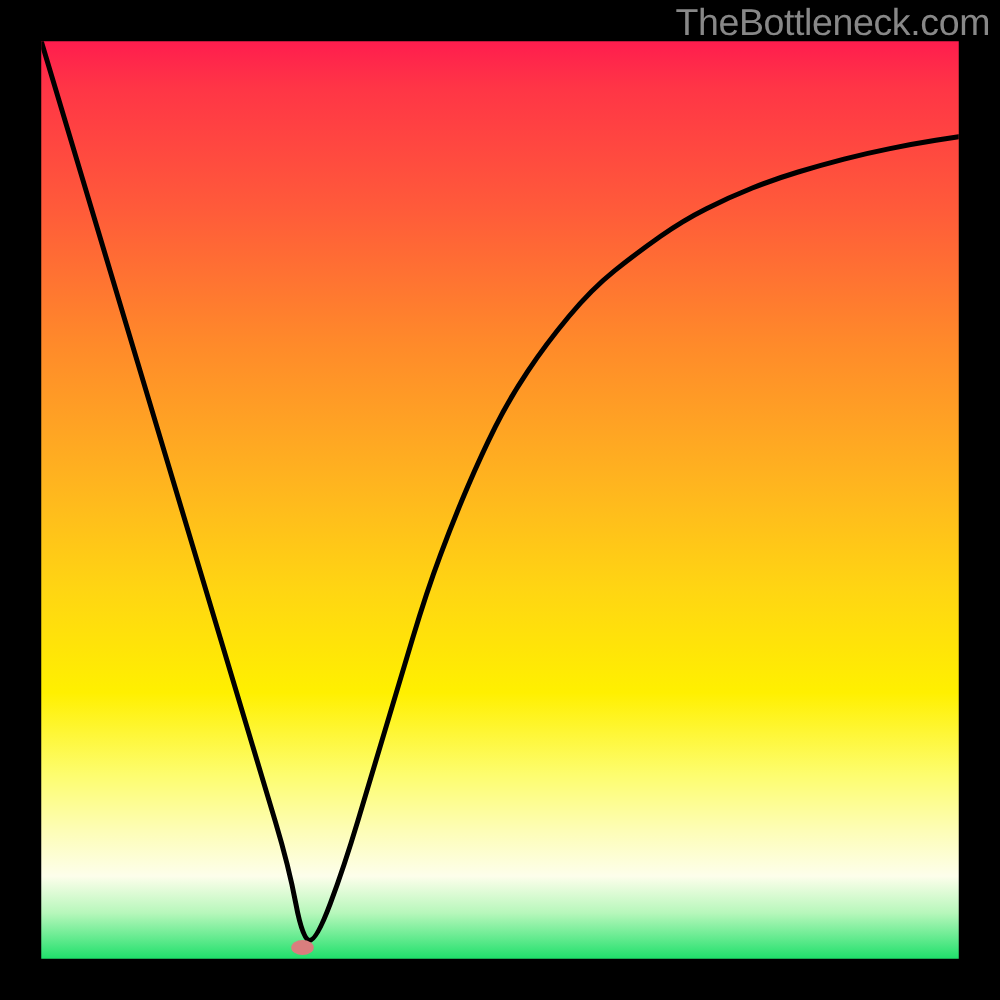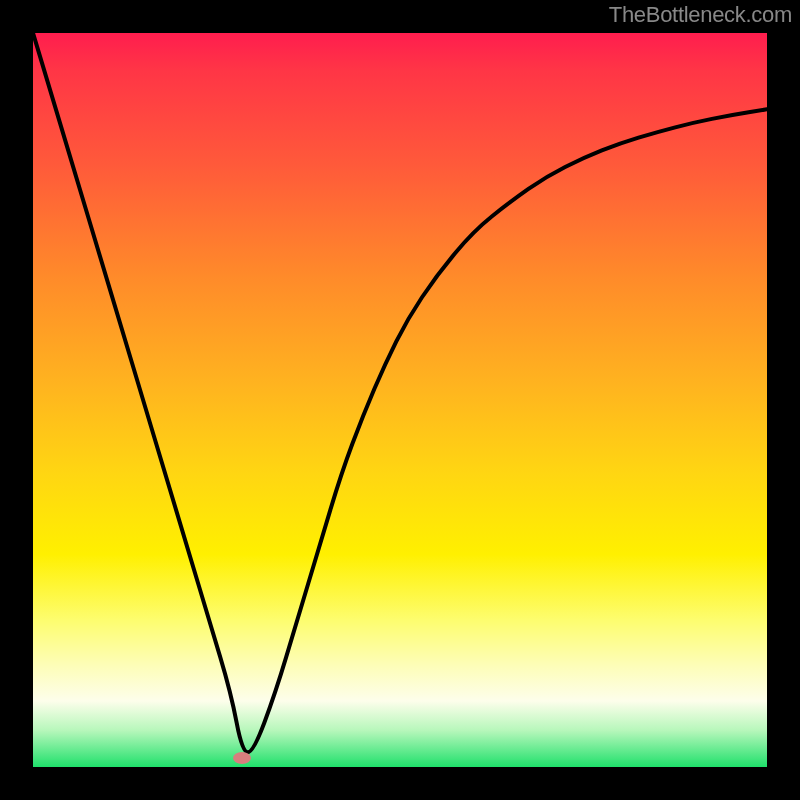--- a/index.html
+++ b/index.html
@@ -15,21 +15,21 @@
     position: relative;
     width: 800px;
     height: 800px;
     background: #000;
   }
   .watermark {
     position: absolute;
     top: 2px;
     right: 8px;
     color: #888;
-    font-size: 22px;
+    font-size: 30px;
     font-weight: 500;
     z-index: 10;
     letter-spacing: -0.3px;
   }
   .plot-area {
     position: absolute;
     left: 33px;
     top: 33px;
     width: 734px;
     height: 734px;

